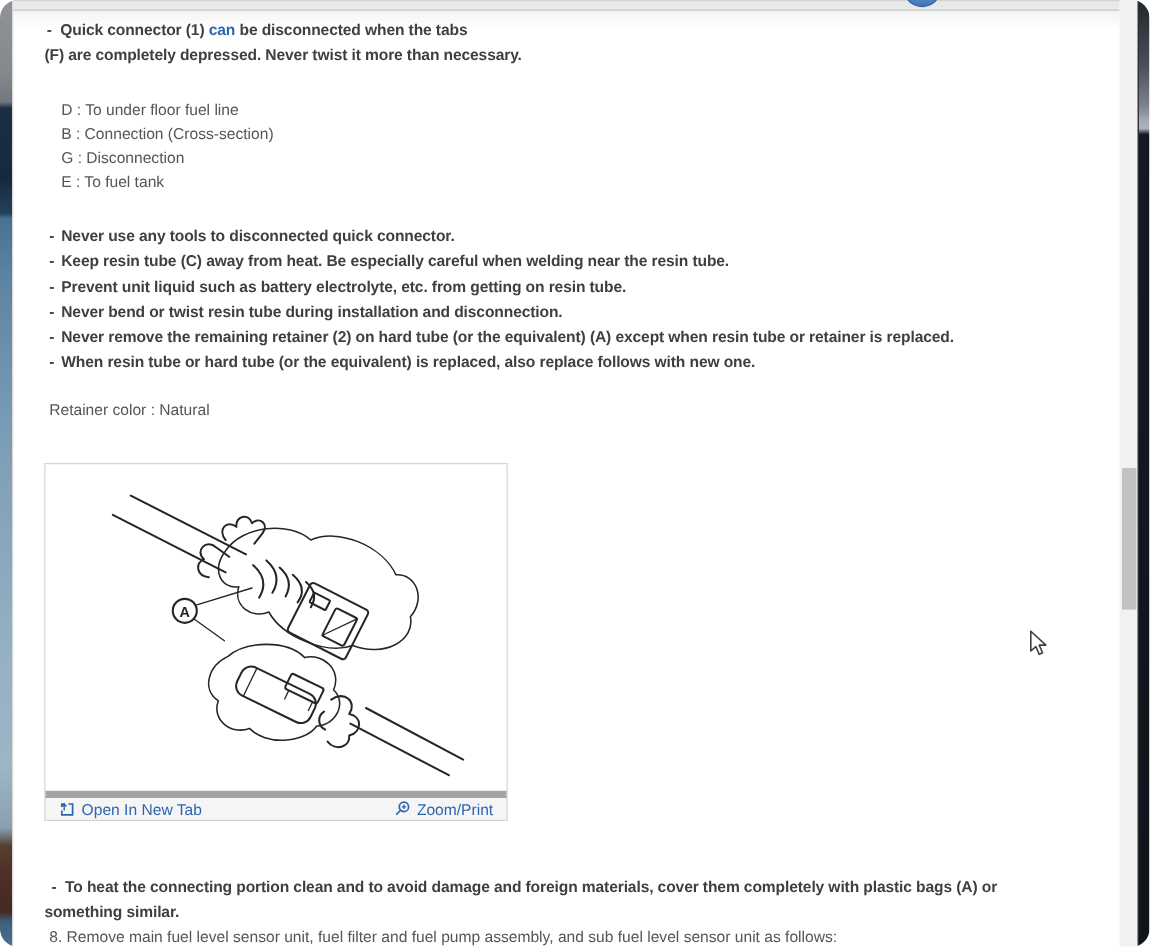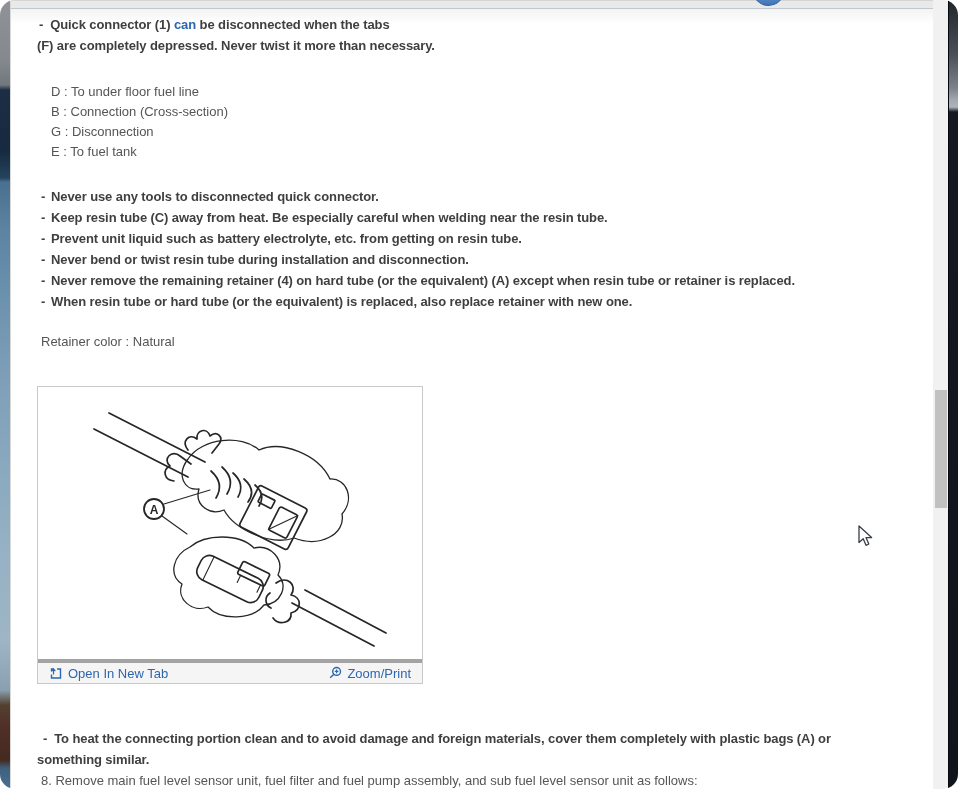--- a/index.html
+++ b/index.html
@@ -49,21 +49,21 @@
   .notes { margin-top:24px; }
   .note { display:flex; line-height:21px; white-space:nowrap; }
   .note .dash { width:10px; margin-left:4px; flex:0 0 auto; }
   .retainer { margin:19px 0 0 4px; line-height:21px; }
   
   .figure-box {
     margin-top:34px; width:386px; border:1px solid #c9c9c9; background:#fff;
   }
   .figure-img { width:384px; height:272px; background:#fff; }
   .figure-bar {
-    height:24px; background:#f5f5f6; border-top:4px solid #a3a3a3;
+    height:24px; background:#f5f5f6; border-top:6px solid #a3a3a3;
     display:flex; align-items:center; justify-content:space-between; padding:0 11px;
   }
   .figlink { display:flex; align-items:center; gap:5px; color:var(--link);
     font-size:13px; cursor:pointer; text-decoration:none; }
   .figlink svg { display:block; }
   
   .bottom { margin-top:44px; }
   .bottom .l1 .dash { margin:0 7px 0 6px; }
   .step { line-height:21px; margin-left:4px; white-space:nowrap; }
   
@@ -125,25 +125,25 @@
         <div class="note">
           <span class="dash">-</span>
           <span>Prevent unit liquid such as battery electrolyte, etc. from getting on resin tube.</span>
         </div>
         <div class="note">
           <span class="dash">-</span>
           <span>Never bend or twist resin tube during installation and disconnection.</span>
         </div>
         <div class="note">
           <span class="dash">-</span>
-          <span>Never remove the remaining retainer (4) on hard tube (or the equivalent) (A) except when resin tube or retainer is replaced.</span>
-        </div>
-        <div class="note">
-          <span class="dash">-</span>
-          <span>When resin tube or hard tube (or the equivalent) is replaced, also replace retainer with new one.</span>
+          <span>Never remove the remaining retainer (2) on hard tube (or the equivalent) (A) except when resin tube or retainer is replaced.</span>
+        </div>
+        <div class="note">
+          <span class="dash">-</span>
+          <span>When resin tube or hard tube (or the equivalent) is replaced, also replace follows with new one.</span>
         </div>
       </div>
 
       <div class="retainer">Retainer color : Natural</div>
 
       <div class="figure-box">
         <div class="figure-img">
           <svg width="384" height="272" viewBox="0 0 384 272">
             <g stroke="#262626" fill="none" stroke-width="1.7" stroke-linecap="round" stroke-linejoin="round">
 

